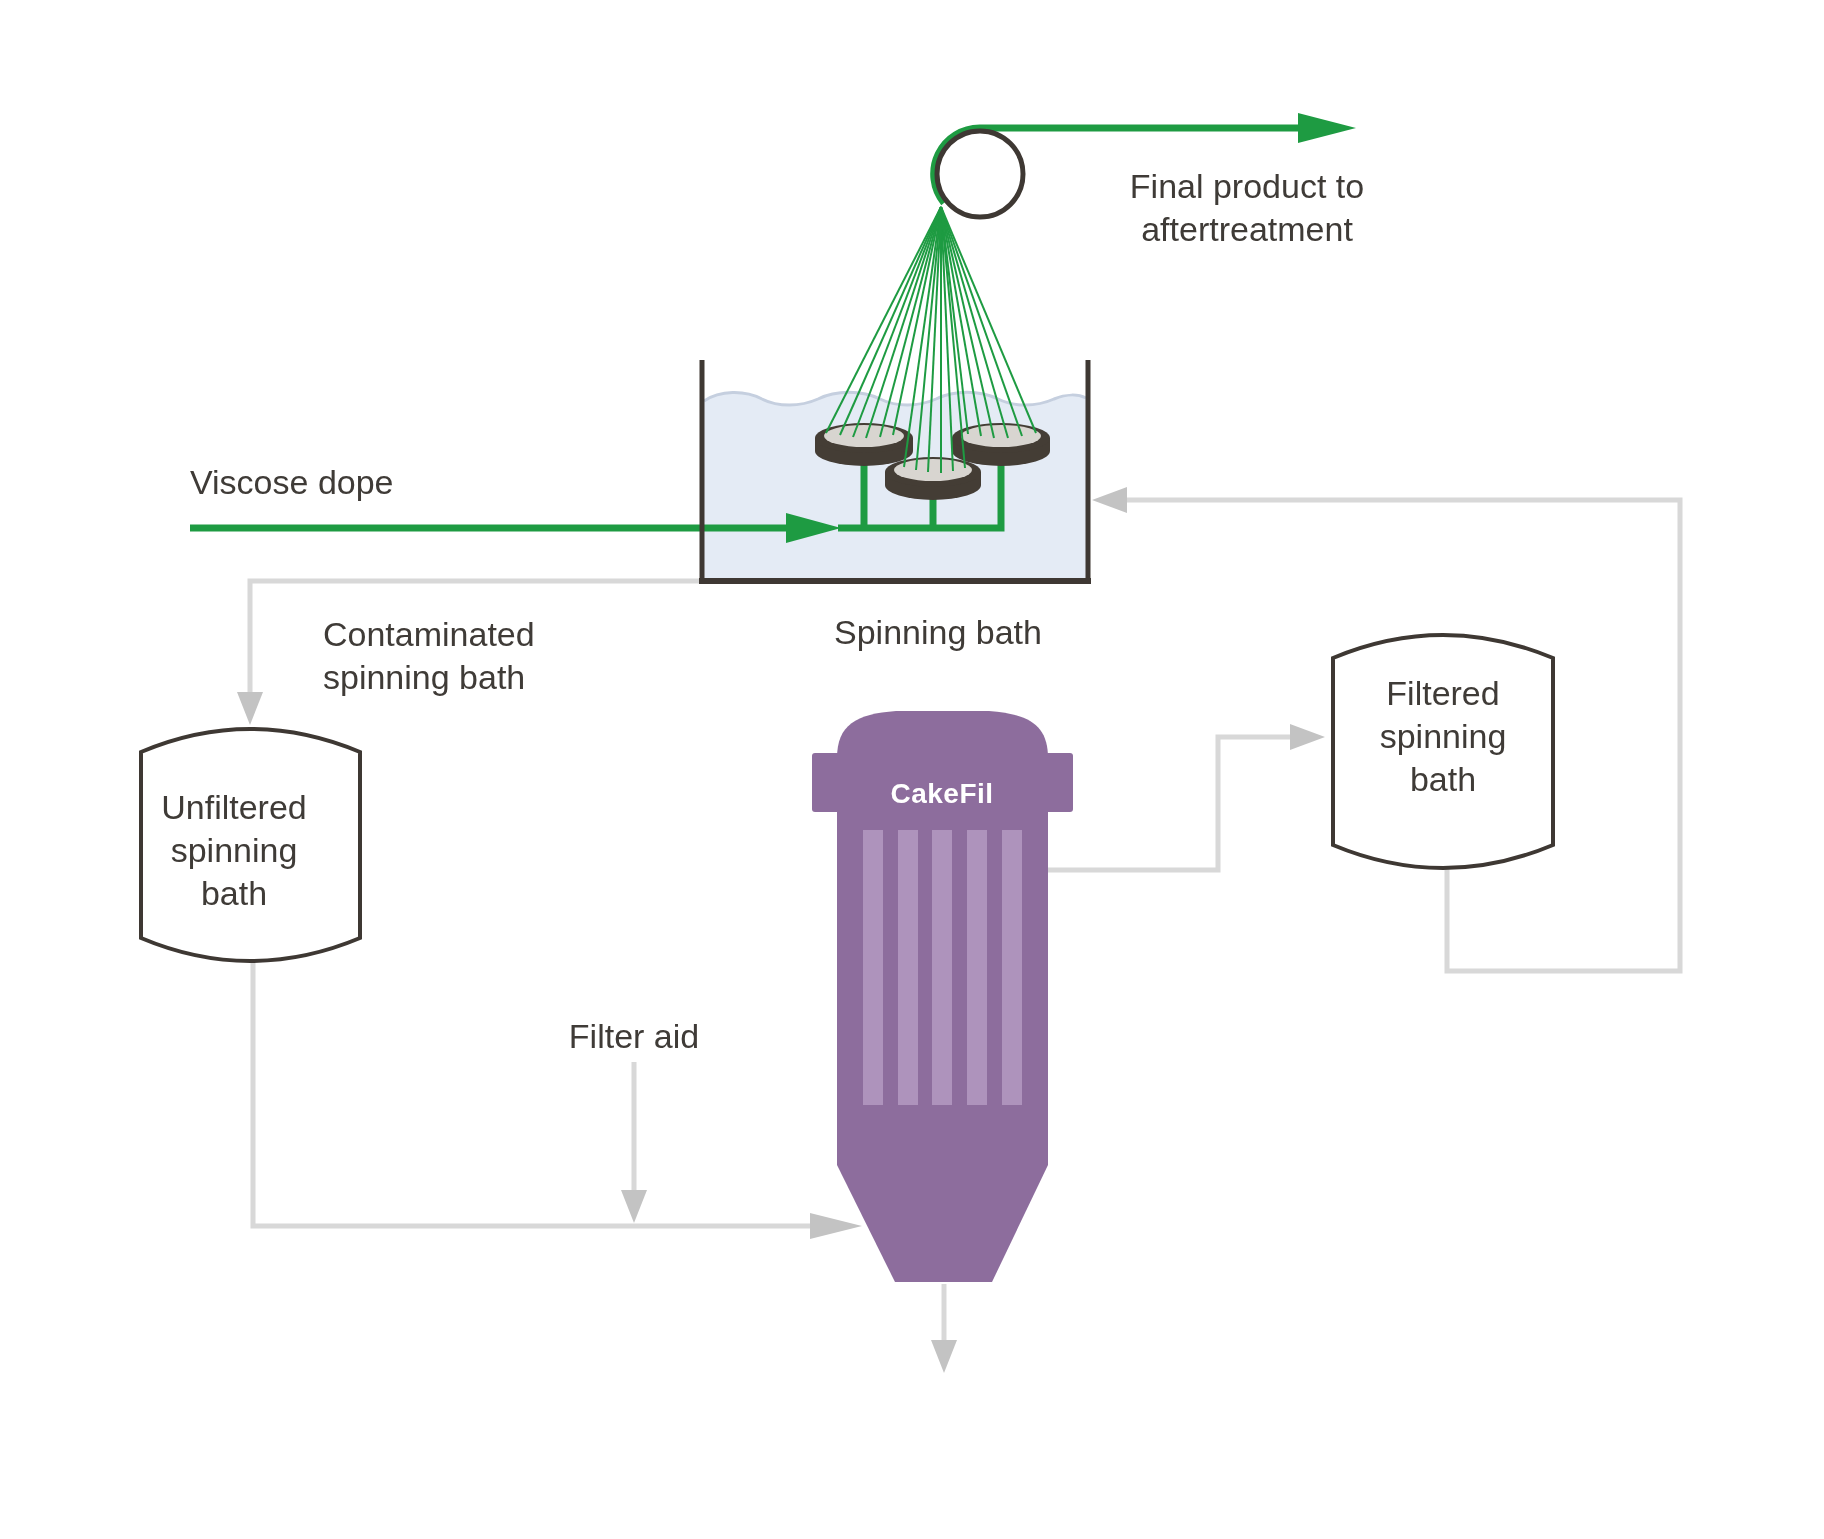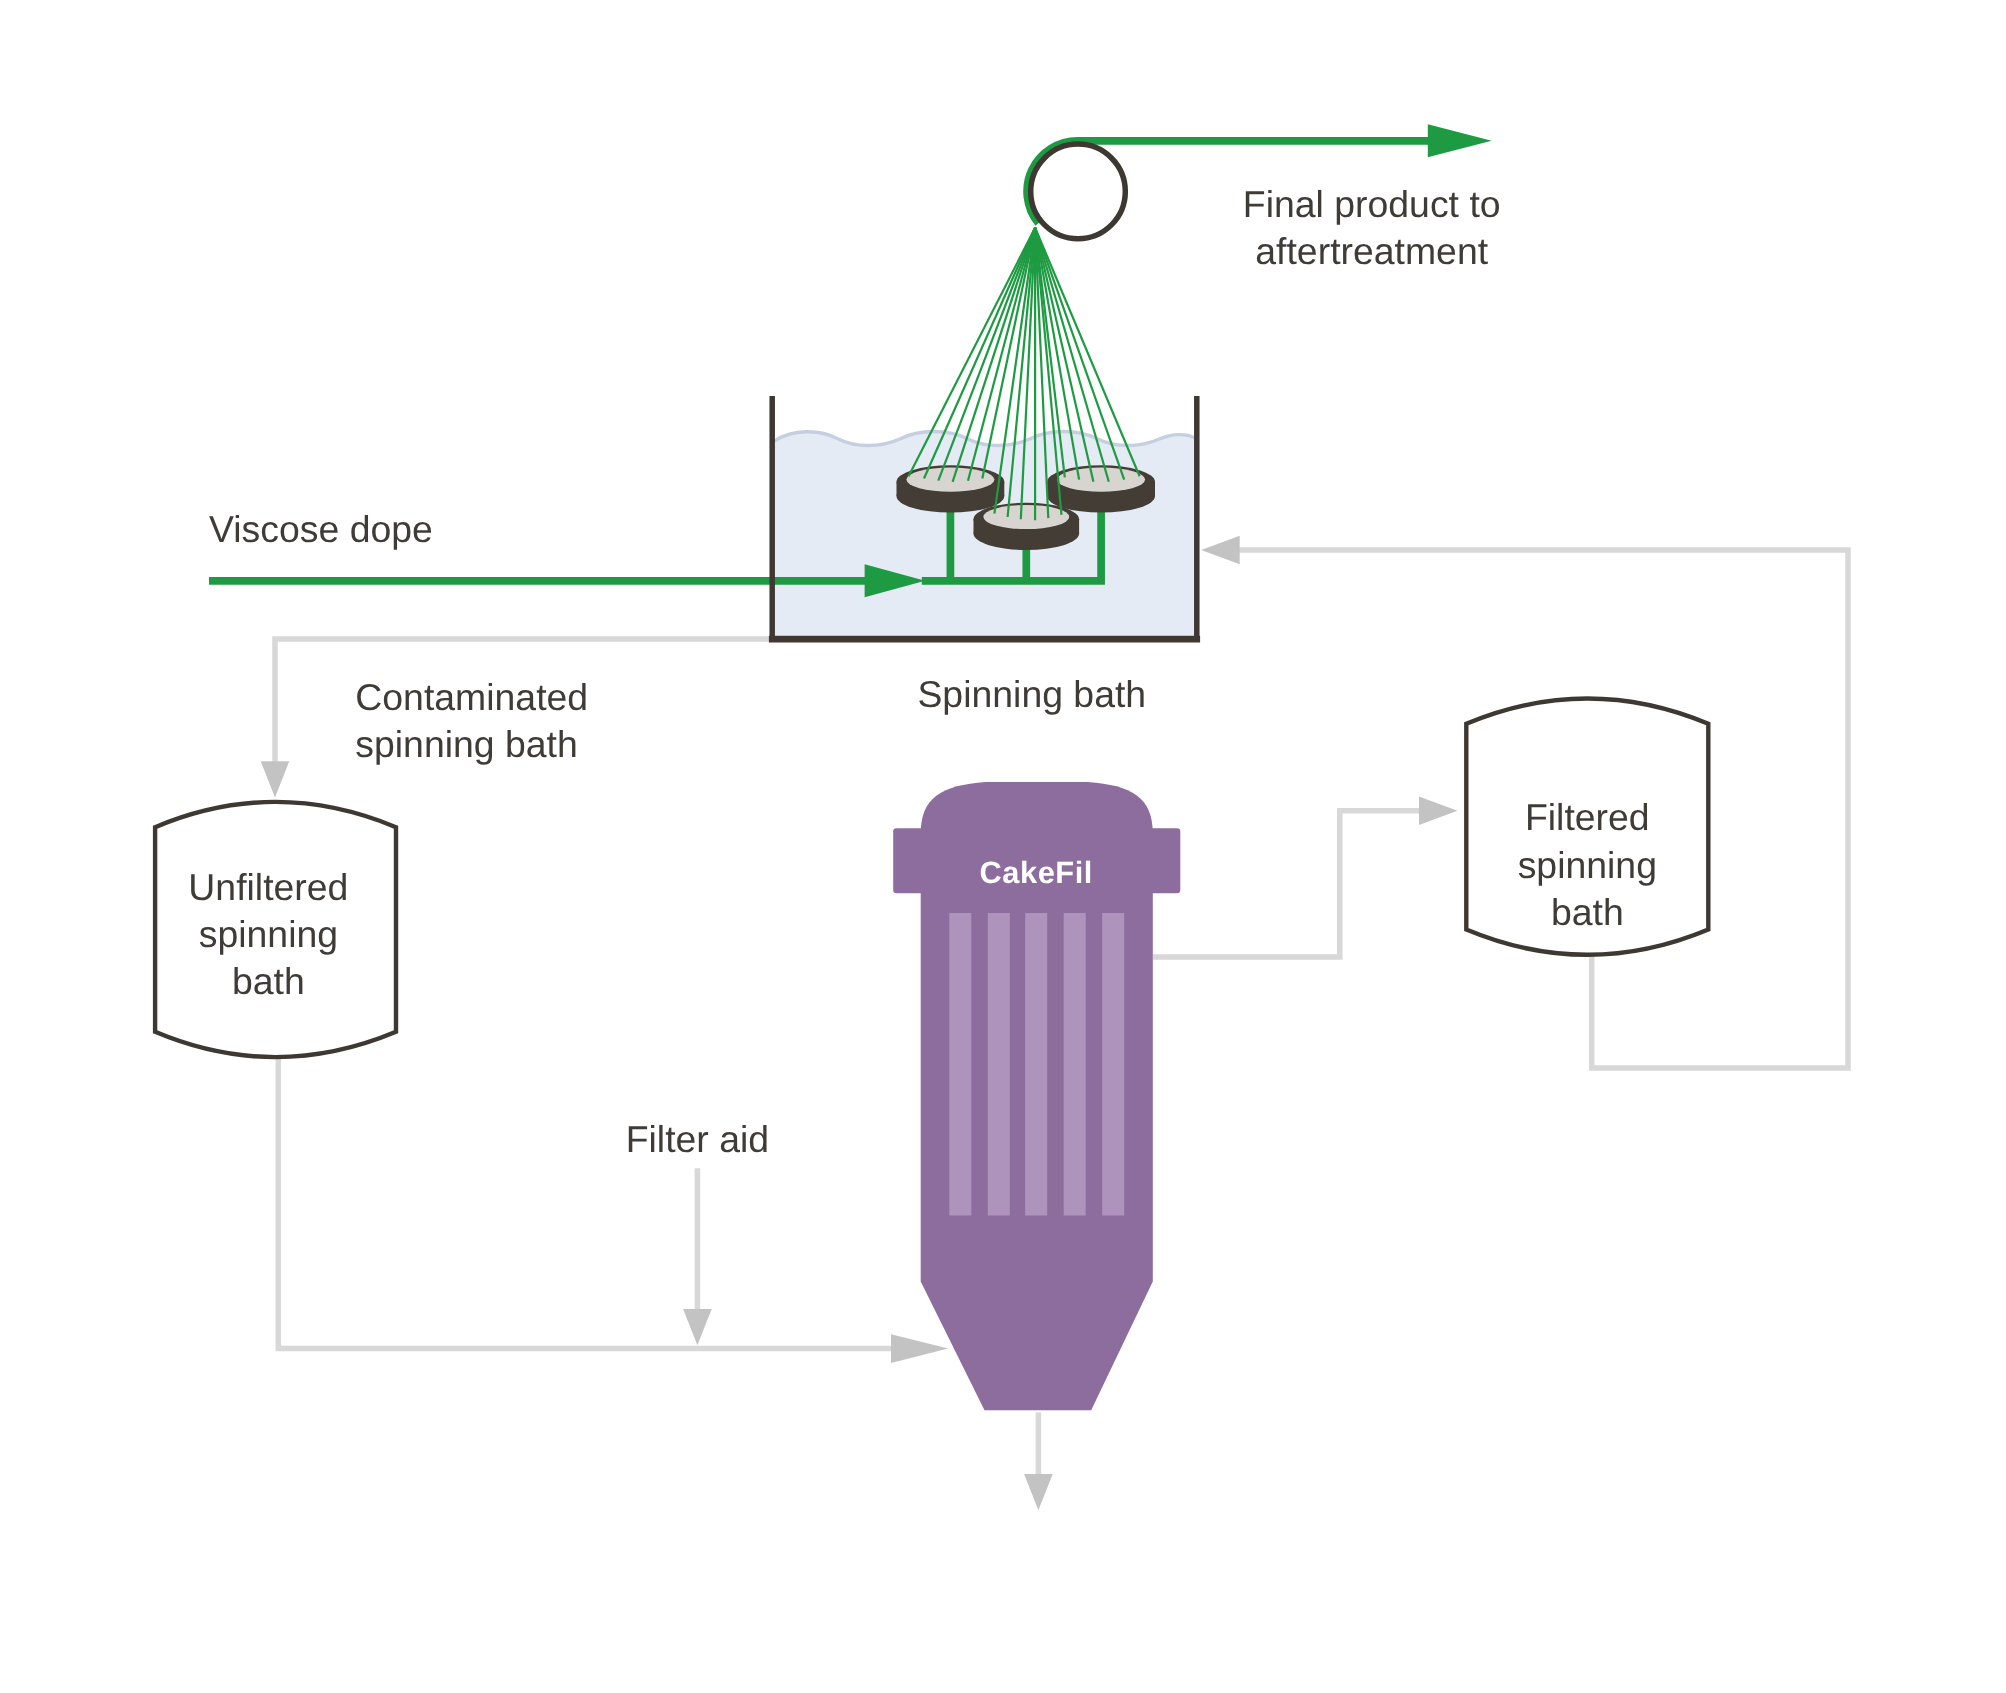--- a/index.html
+++ b/index.html
@@ -148,25 +148,25 @@
   <div class="lbl left" style="left:190px;top:461px;">Viscose dope</div>
 
   <div class="lbl left" style="left:323px;top:613px;">Contaminated
 spinning bath</div>
 
   <div class="lbl center" style="left:1247px;top:165px;width:420px;">Final product to
 aftertreatment</div>
 
   <div class="lbl center" style="left:938px;top:611px;width:300px;">Spinning bath</div>
 
-  <div class="lbl center" style="left:244px;top:786px;width:220px;">Unfiltered
+  <div class="lbl center" style="left:234px;top:786px;width:220px;">Unfiltered
 spinning
 bath</div>
 
   <div id="cakefil-label">CakeFil</div>
 
   <div class="lbl center" style="left:634px;top:1015px;">Filter aid</div>
 
-  <div class="lbl center" style="left:1443px;top:723px;width:220px;">Filtered
+  <div class="lbl center" style="left:1443px;top:672px;width:220px;">Filtered
 spinning
 bath</div>
 
 </div>
 
 </body></html>

